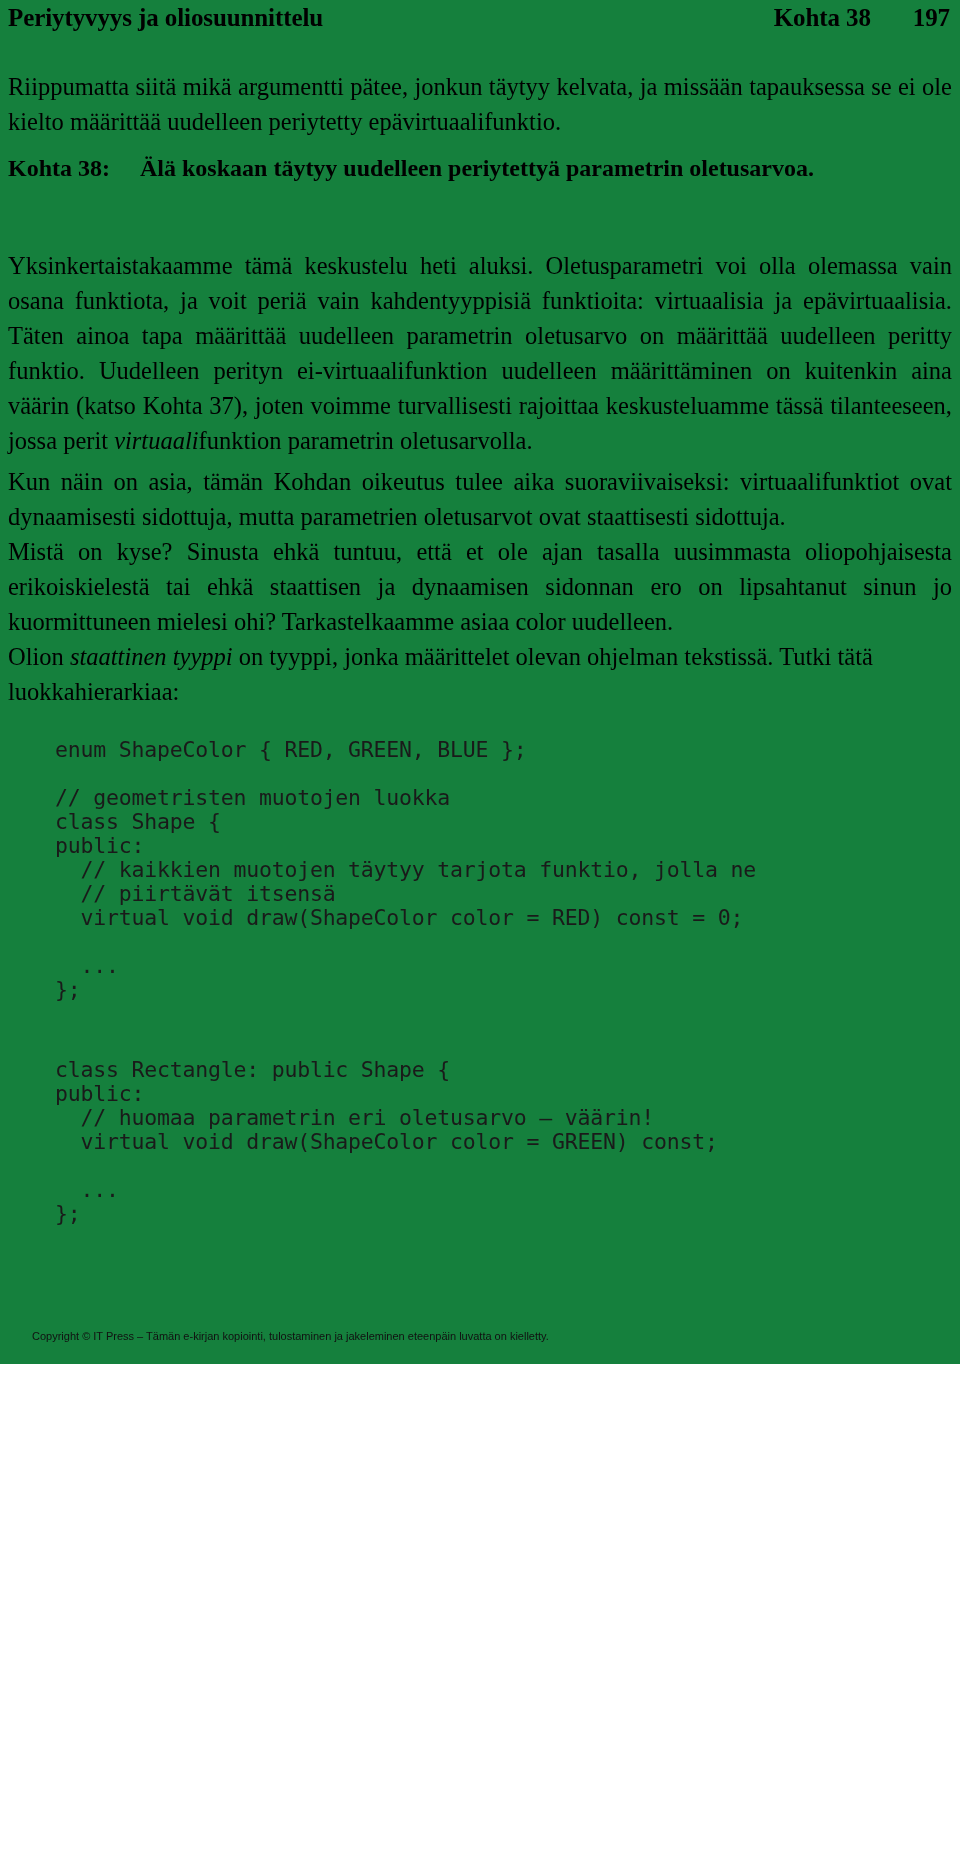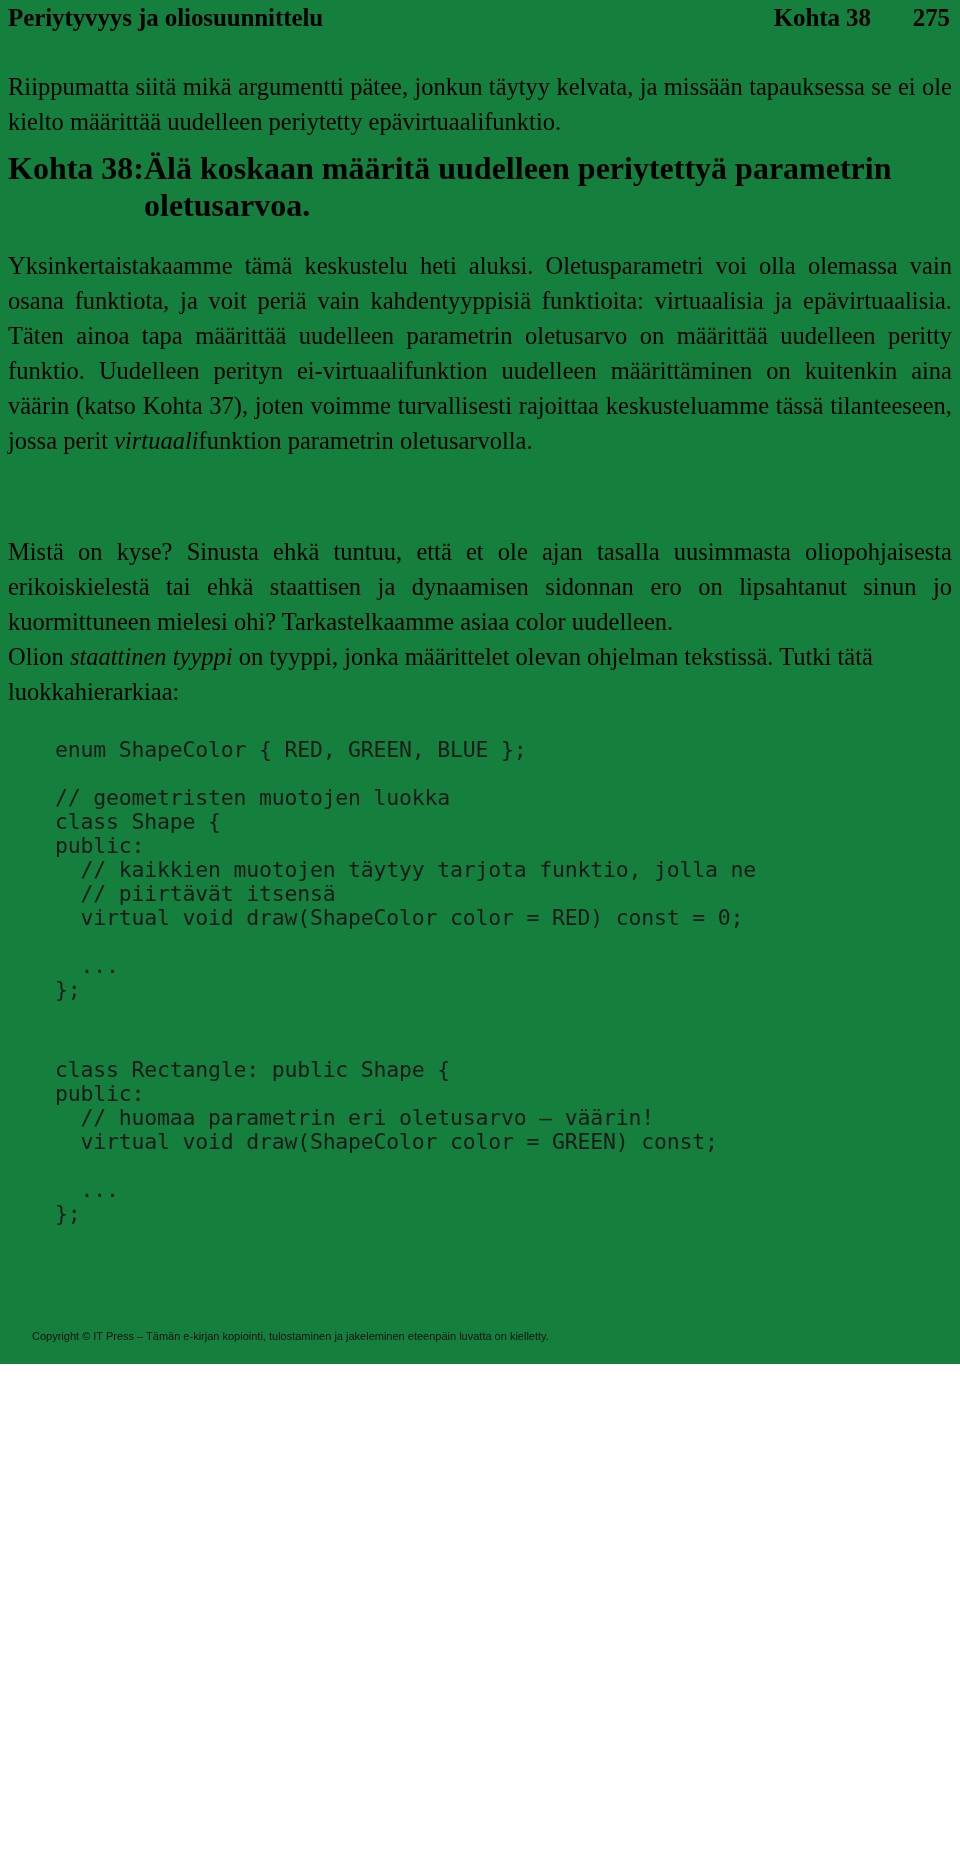--- a/index.html
+++ b/index.html
@@ -62,21 +62,21 @@
   }
 
   
   .guideline {
     position: absolute;
     left: 8px;
     width: 944px;
     display: flex;
     align-items: flex-start;
     font-weight: bold;
-    font-size: 32px;
+    font-size: 24px;
     line-height: 37px;
   }
   .guideline .gl-label {
     flex: 0 0 132px;
     white-space: nowrap;
   }
   .guideline .gl-text {
     flex: 1 1 auto;
   }
 
@@ -107,34 +107,35 @@
 </style>
 </head>
 <body>
 
 <div class="page">
 
   <div class="running-head">
     <span class="rh-title">Periytyvyys ja oliosuunnittelu</span>
     <span class="rh-spacer"></span>
     <span class="rh-section">Kohta 38</span>
-    <span class="rh-page">275</span>
+    <span class="rh-page">197</span>
   </div>
 
   <div class="body-block" style="top: 58px;">Riippumatta siitä mikä argumentti pätee, jonkun täytyy kelvata, ja missään tapauksessa se ei ole kielto määrittää uudelleen periytetty epävirtuaalifunktio.</div>
 
   <div class="guideline" style="top: 150px;">
     <span class="gl-label">Kohta 38:</span>
-    <span class="gl-text">Älä koskaan määritä uudelleen periytettyä parametrin oletusarvoa.</span>
+    <span class="gl-text">Älä koskaan täytyy uudelleen periytettyä parametrin oletusarvoa.</span>
   </div>
 
   <div class="body-block" style="top: 237px;">
     <span>Yksinkertaistakaamme tämä keskustelu heti aluksi. Oletusparametri voi olla olemassa vain osana funktiota, ja voit periä vain kahdentyyppisiä funktioita: virtuaalisia ja epävirtuaalisia. Täten ainoa tapa määrittää uudelleen parametrin oletusarvo on määrittää uudelleen peritty funktio. Uudelleen perityn ei-virtuaalifunktion uudelleen määrittäminen on kuitenkin aina väärin (katso Kohta 37), joten voimme turvallisesti rajoittaa keskusteluamme tässä tilanteeseen, jossa perit </span><i>virtuaali</i><span>funktion parametrin oletusarvolla.</span>
   </div>
 
+  <div class="body-block" style="top: 453px;">Kun näin on asia, tämän Kohdan oikeutus tulee aika suoraviivaiseksi: virtuaalifunktiot ovat dynaamisesti sidottuja, mutta parametrien oletusarvot ovat staattisesti sidottuja.</div>
 
   <div class="body-block" style="top: 523px;">Mistä on kyse? Sinusta ehkä tuntuu, että et ole ajan tasalla uusimmasta oliopohjaisesta erikoiskielestä tai ehkä staattisen ja dynaamisen sidonnan ero on lipsahtanut sinun jo kuormittuneen mielesi ohi? Tarkastelkaamme asiaa color uudelleen.</div>
 
   <div class="body-block no-justify" style="top: 628px;">
     <span>Olion </span><i>staattinen tyyppi</i><span> on tyyppi, jonka määrittelet olevan ohjelman tekstissä. Tutki tätä luokkahierarkiaa:</span>
   </div>
 
   <div class="code-block" style="top: 738px;">enum ShapeColor { RED, GREEN, BLUE };
 
 // geometristen muotojen luokka

